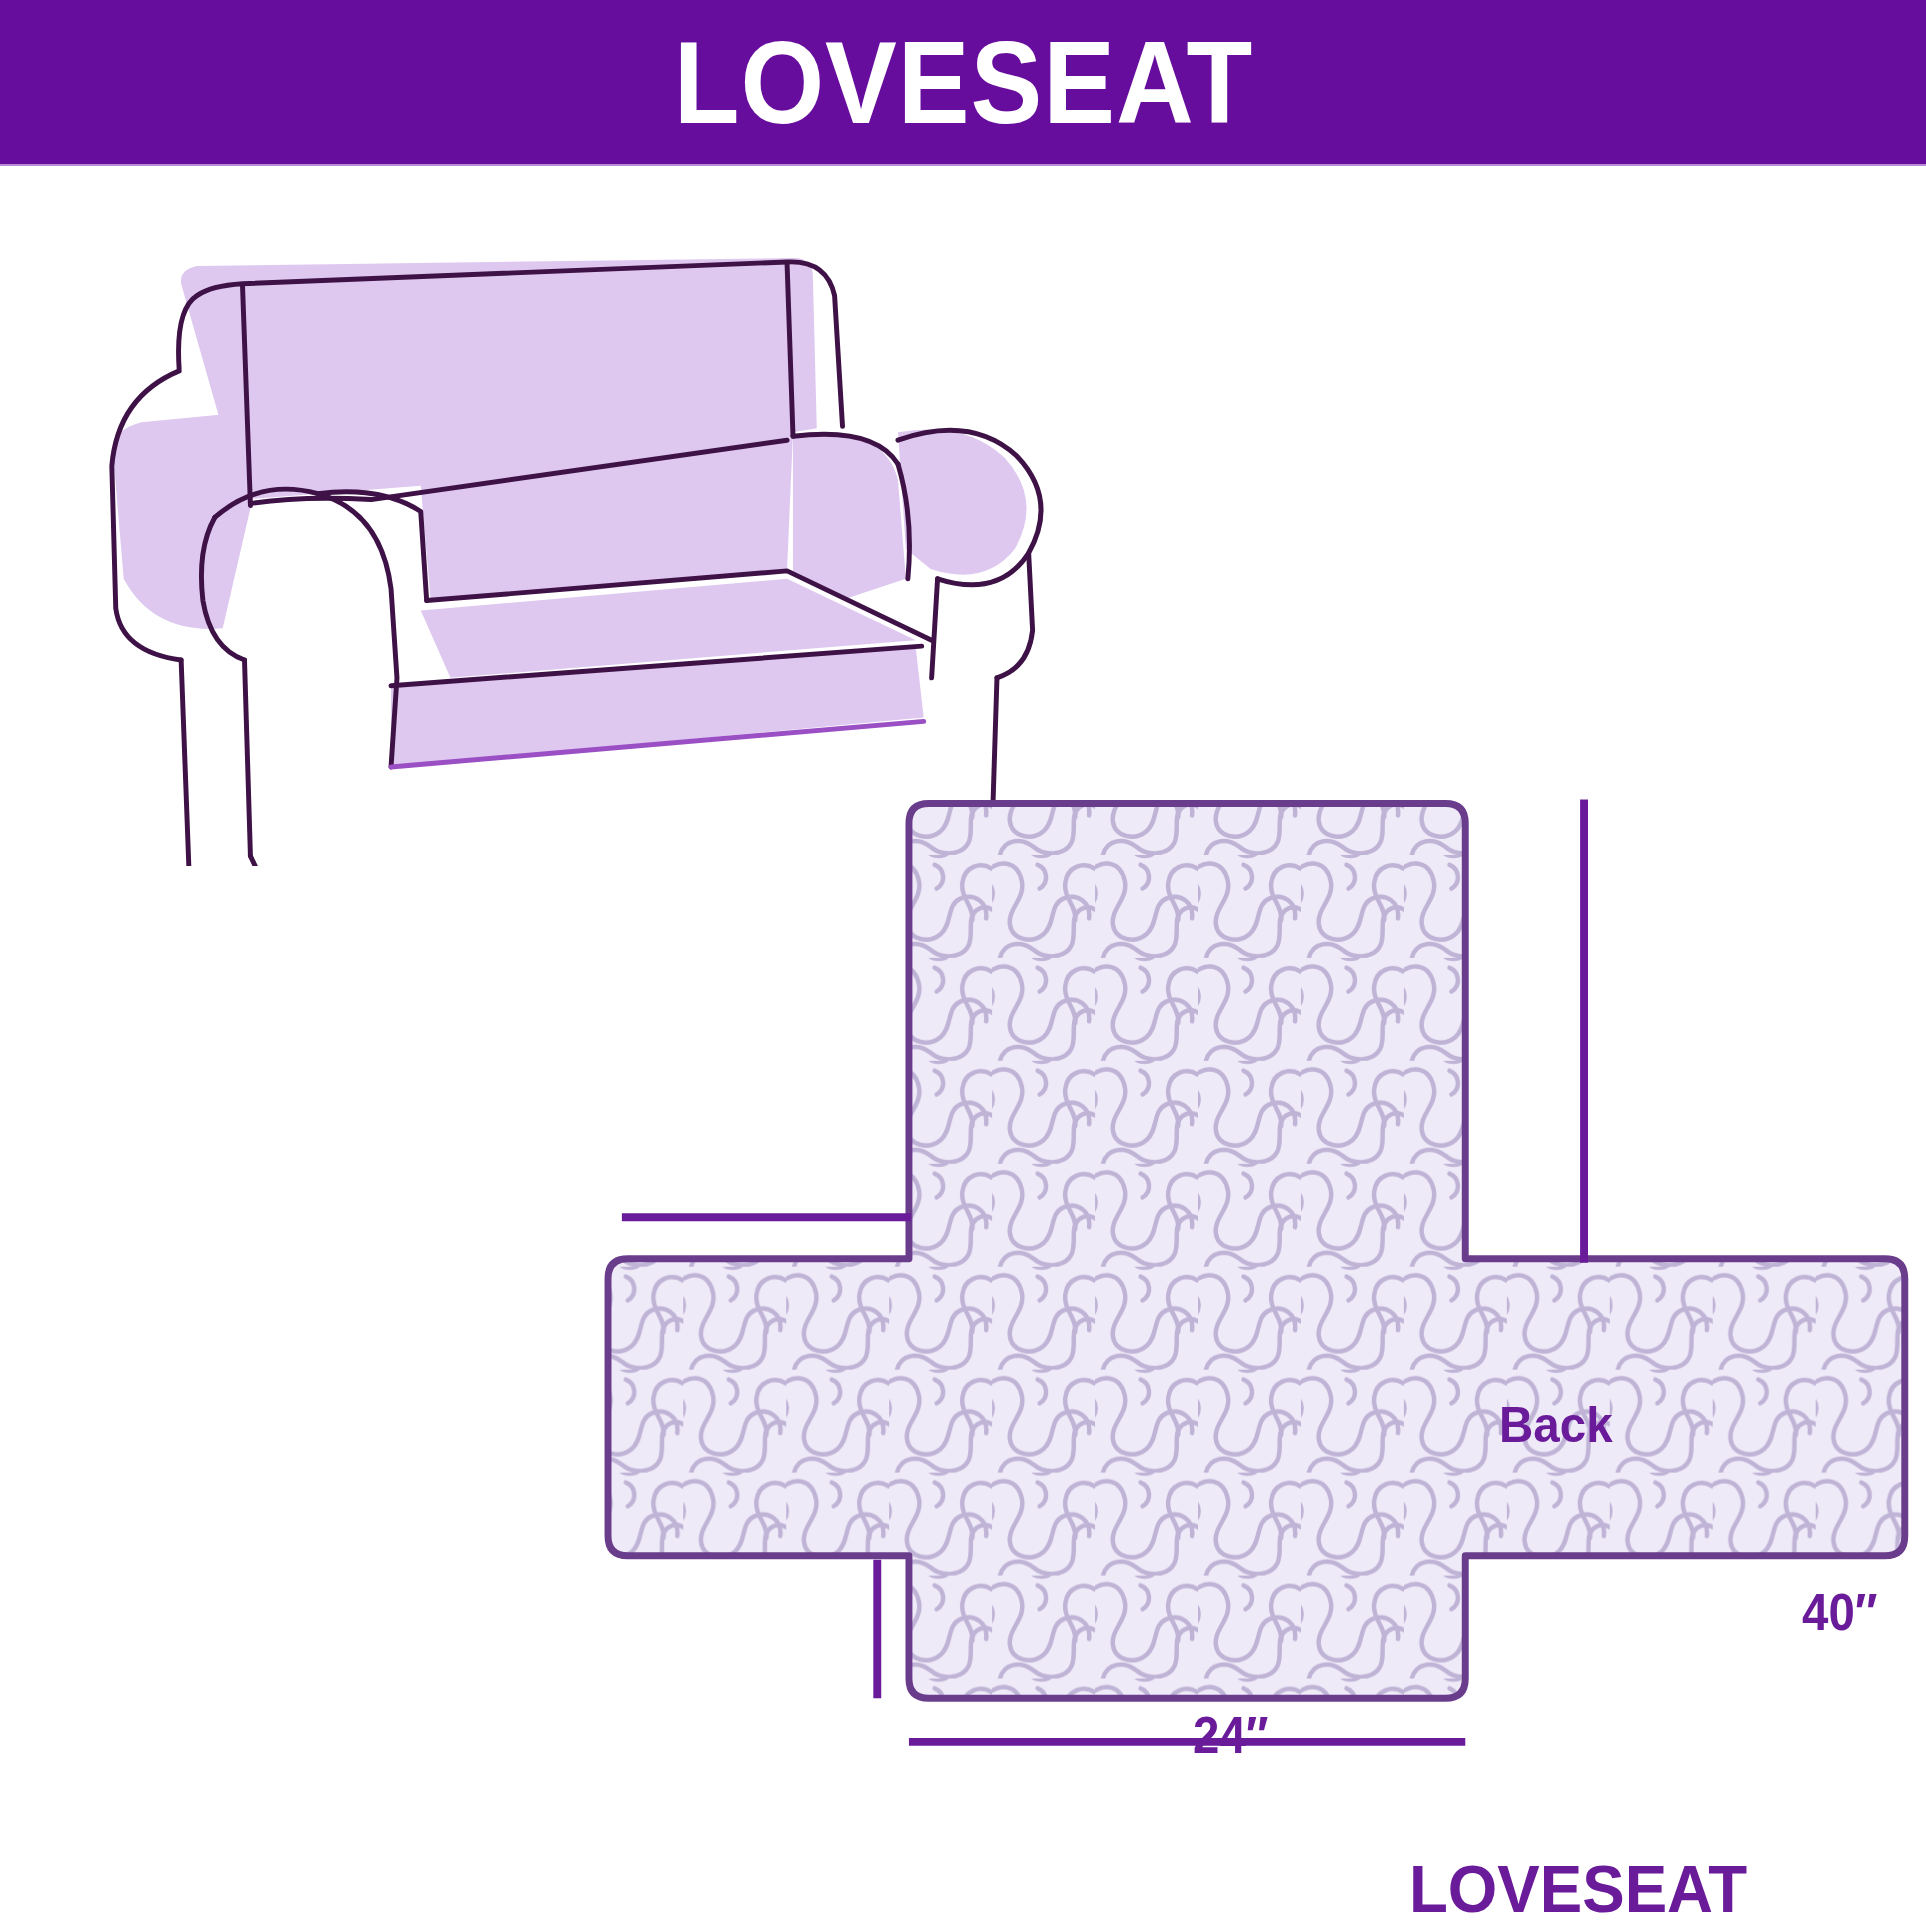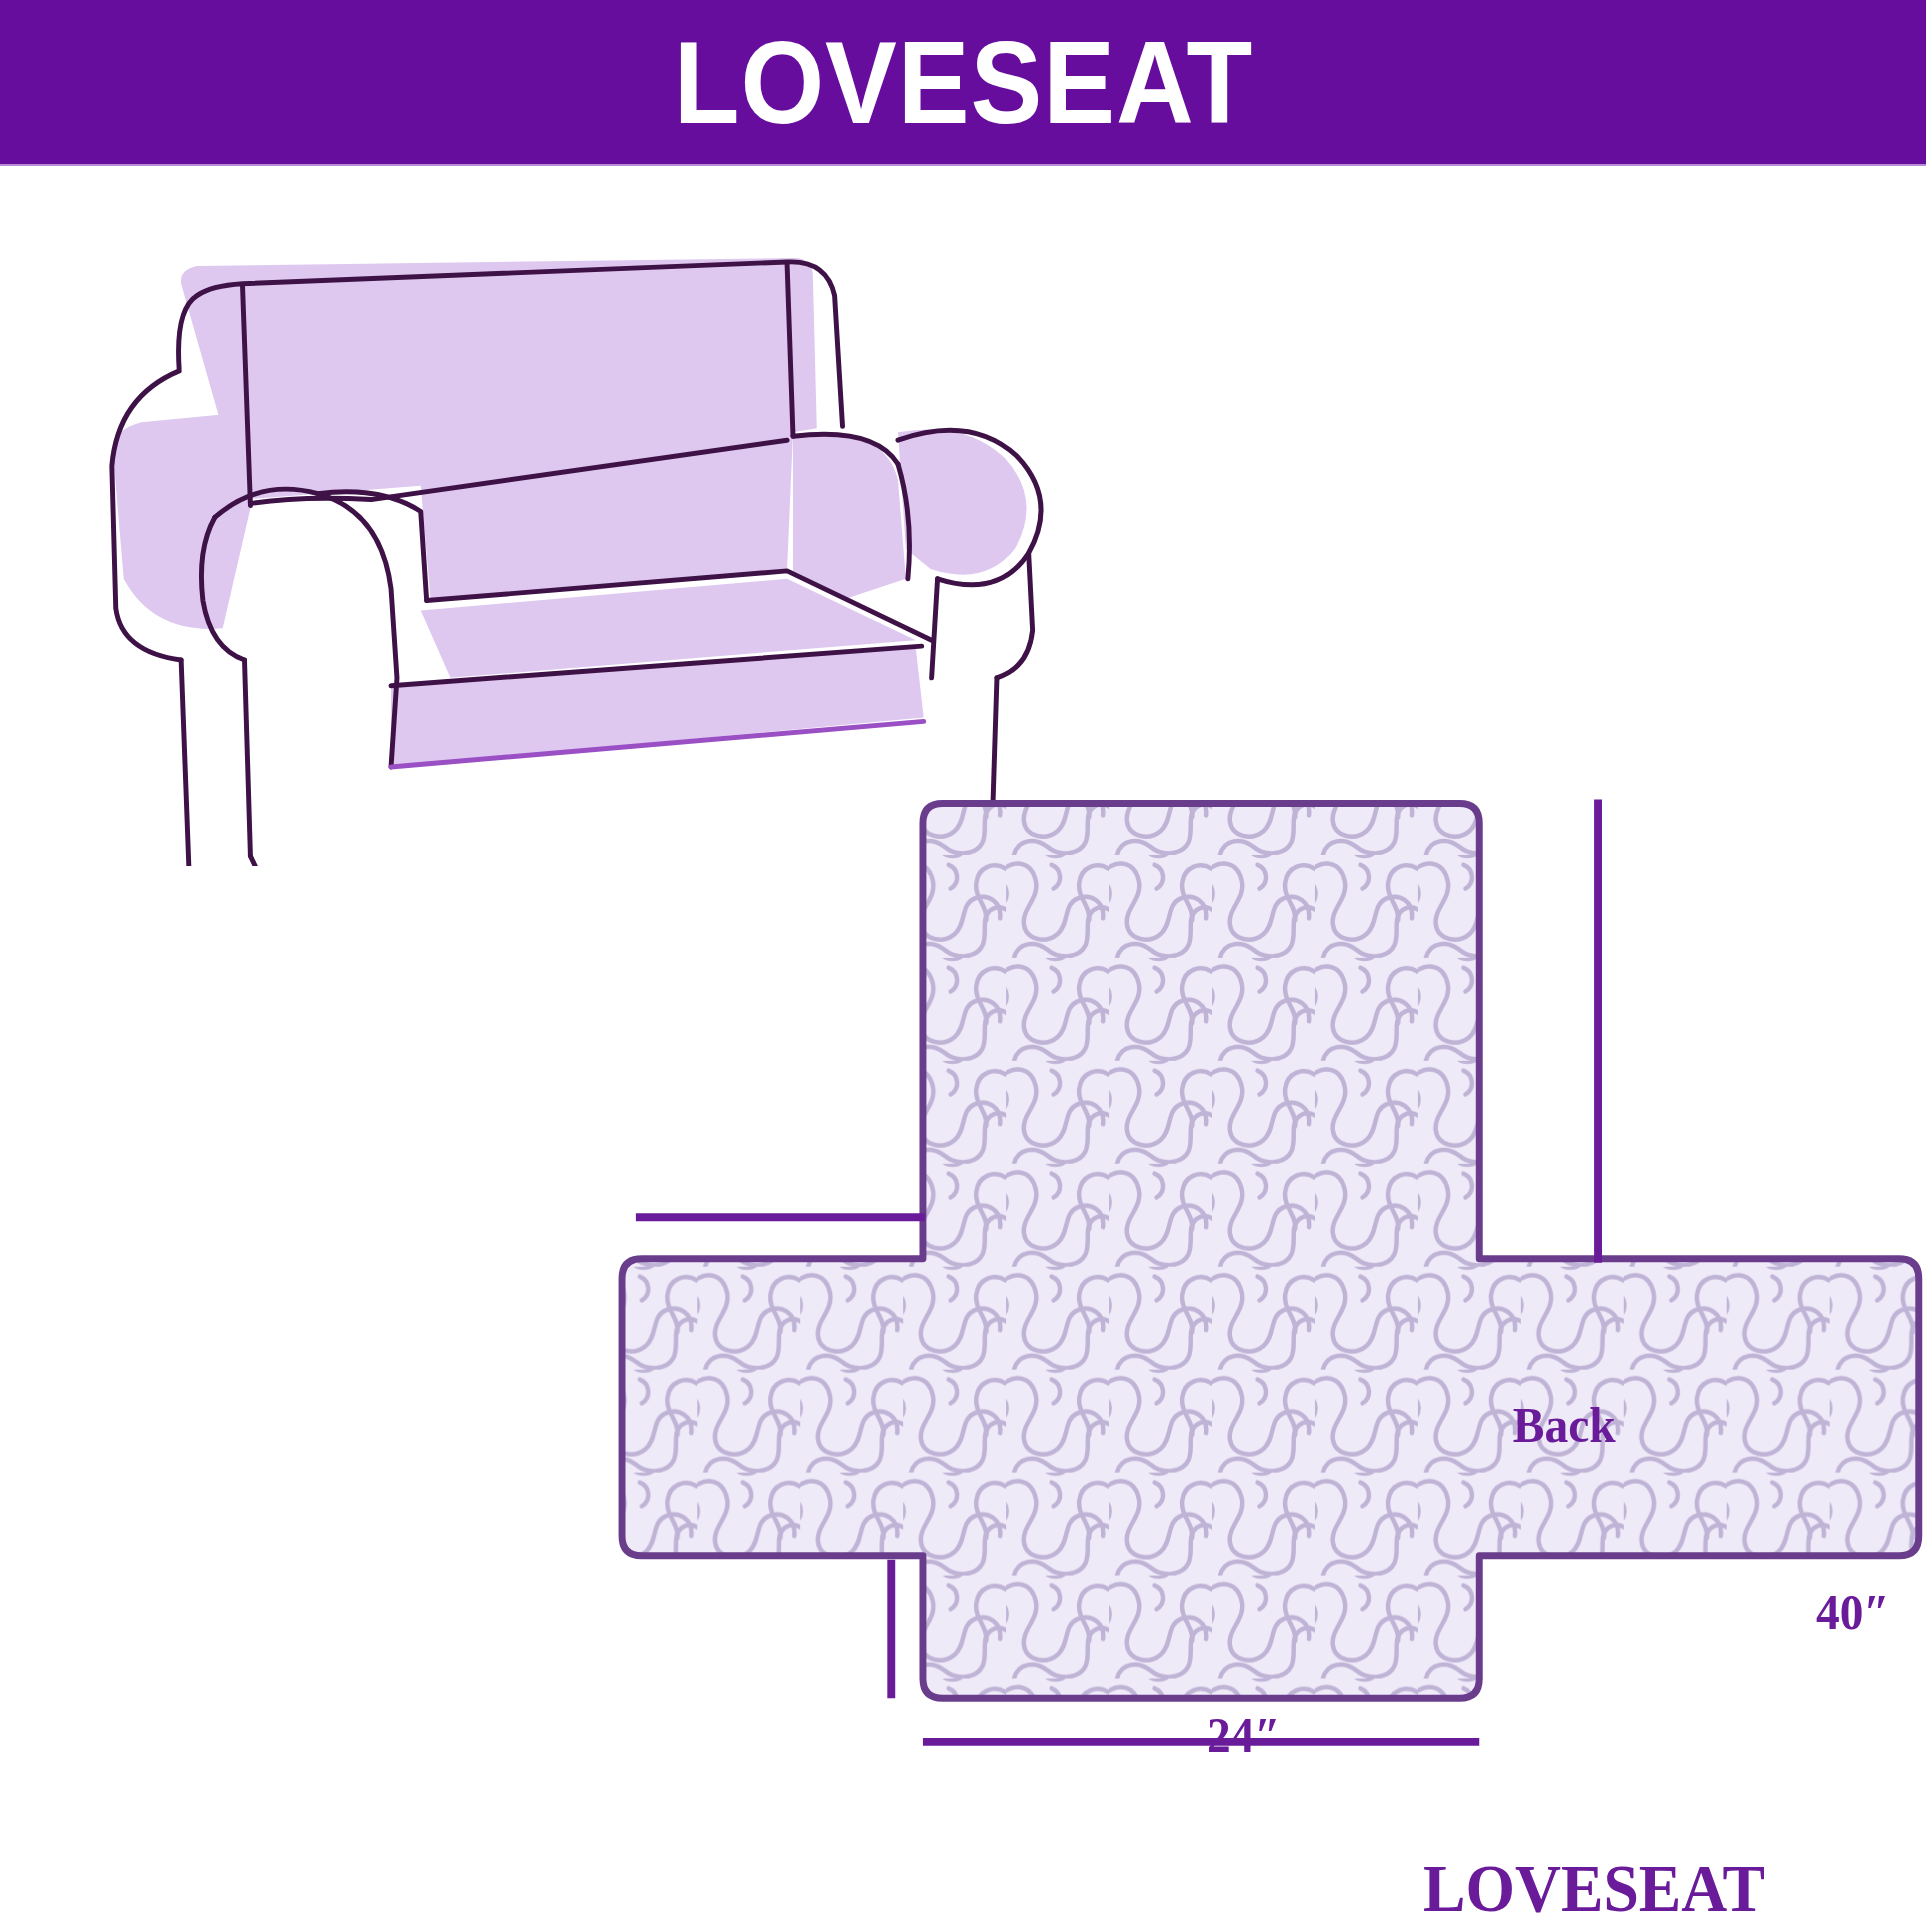--- a/index.html
+++ b/index.html
@@ -29,21 +29,21 @@
     transform:scaleX(0.92);
   }
 
   
   .sofa-illustration{
     position:absolute;left:94px;top:252px;width:1000px;height:614px;
   }
 
   
   .pattern-diagram{
-    position:absolute;left:594px;top:752px;width:1333px;height:1174px;font-family:Liberation Serif, serif;
+    position:absolute;left:580px;top:752px;width:1333px;height:1174px;
   }
 
   .dim-label{
     position:absolute;
     color:#6A1B9A;
     font-weight:bold;
     line-height:1;
     white-space:nowrap;
     transform:scaleX(0.93);
     transform-origin:left center;

